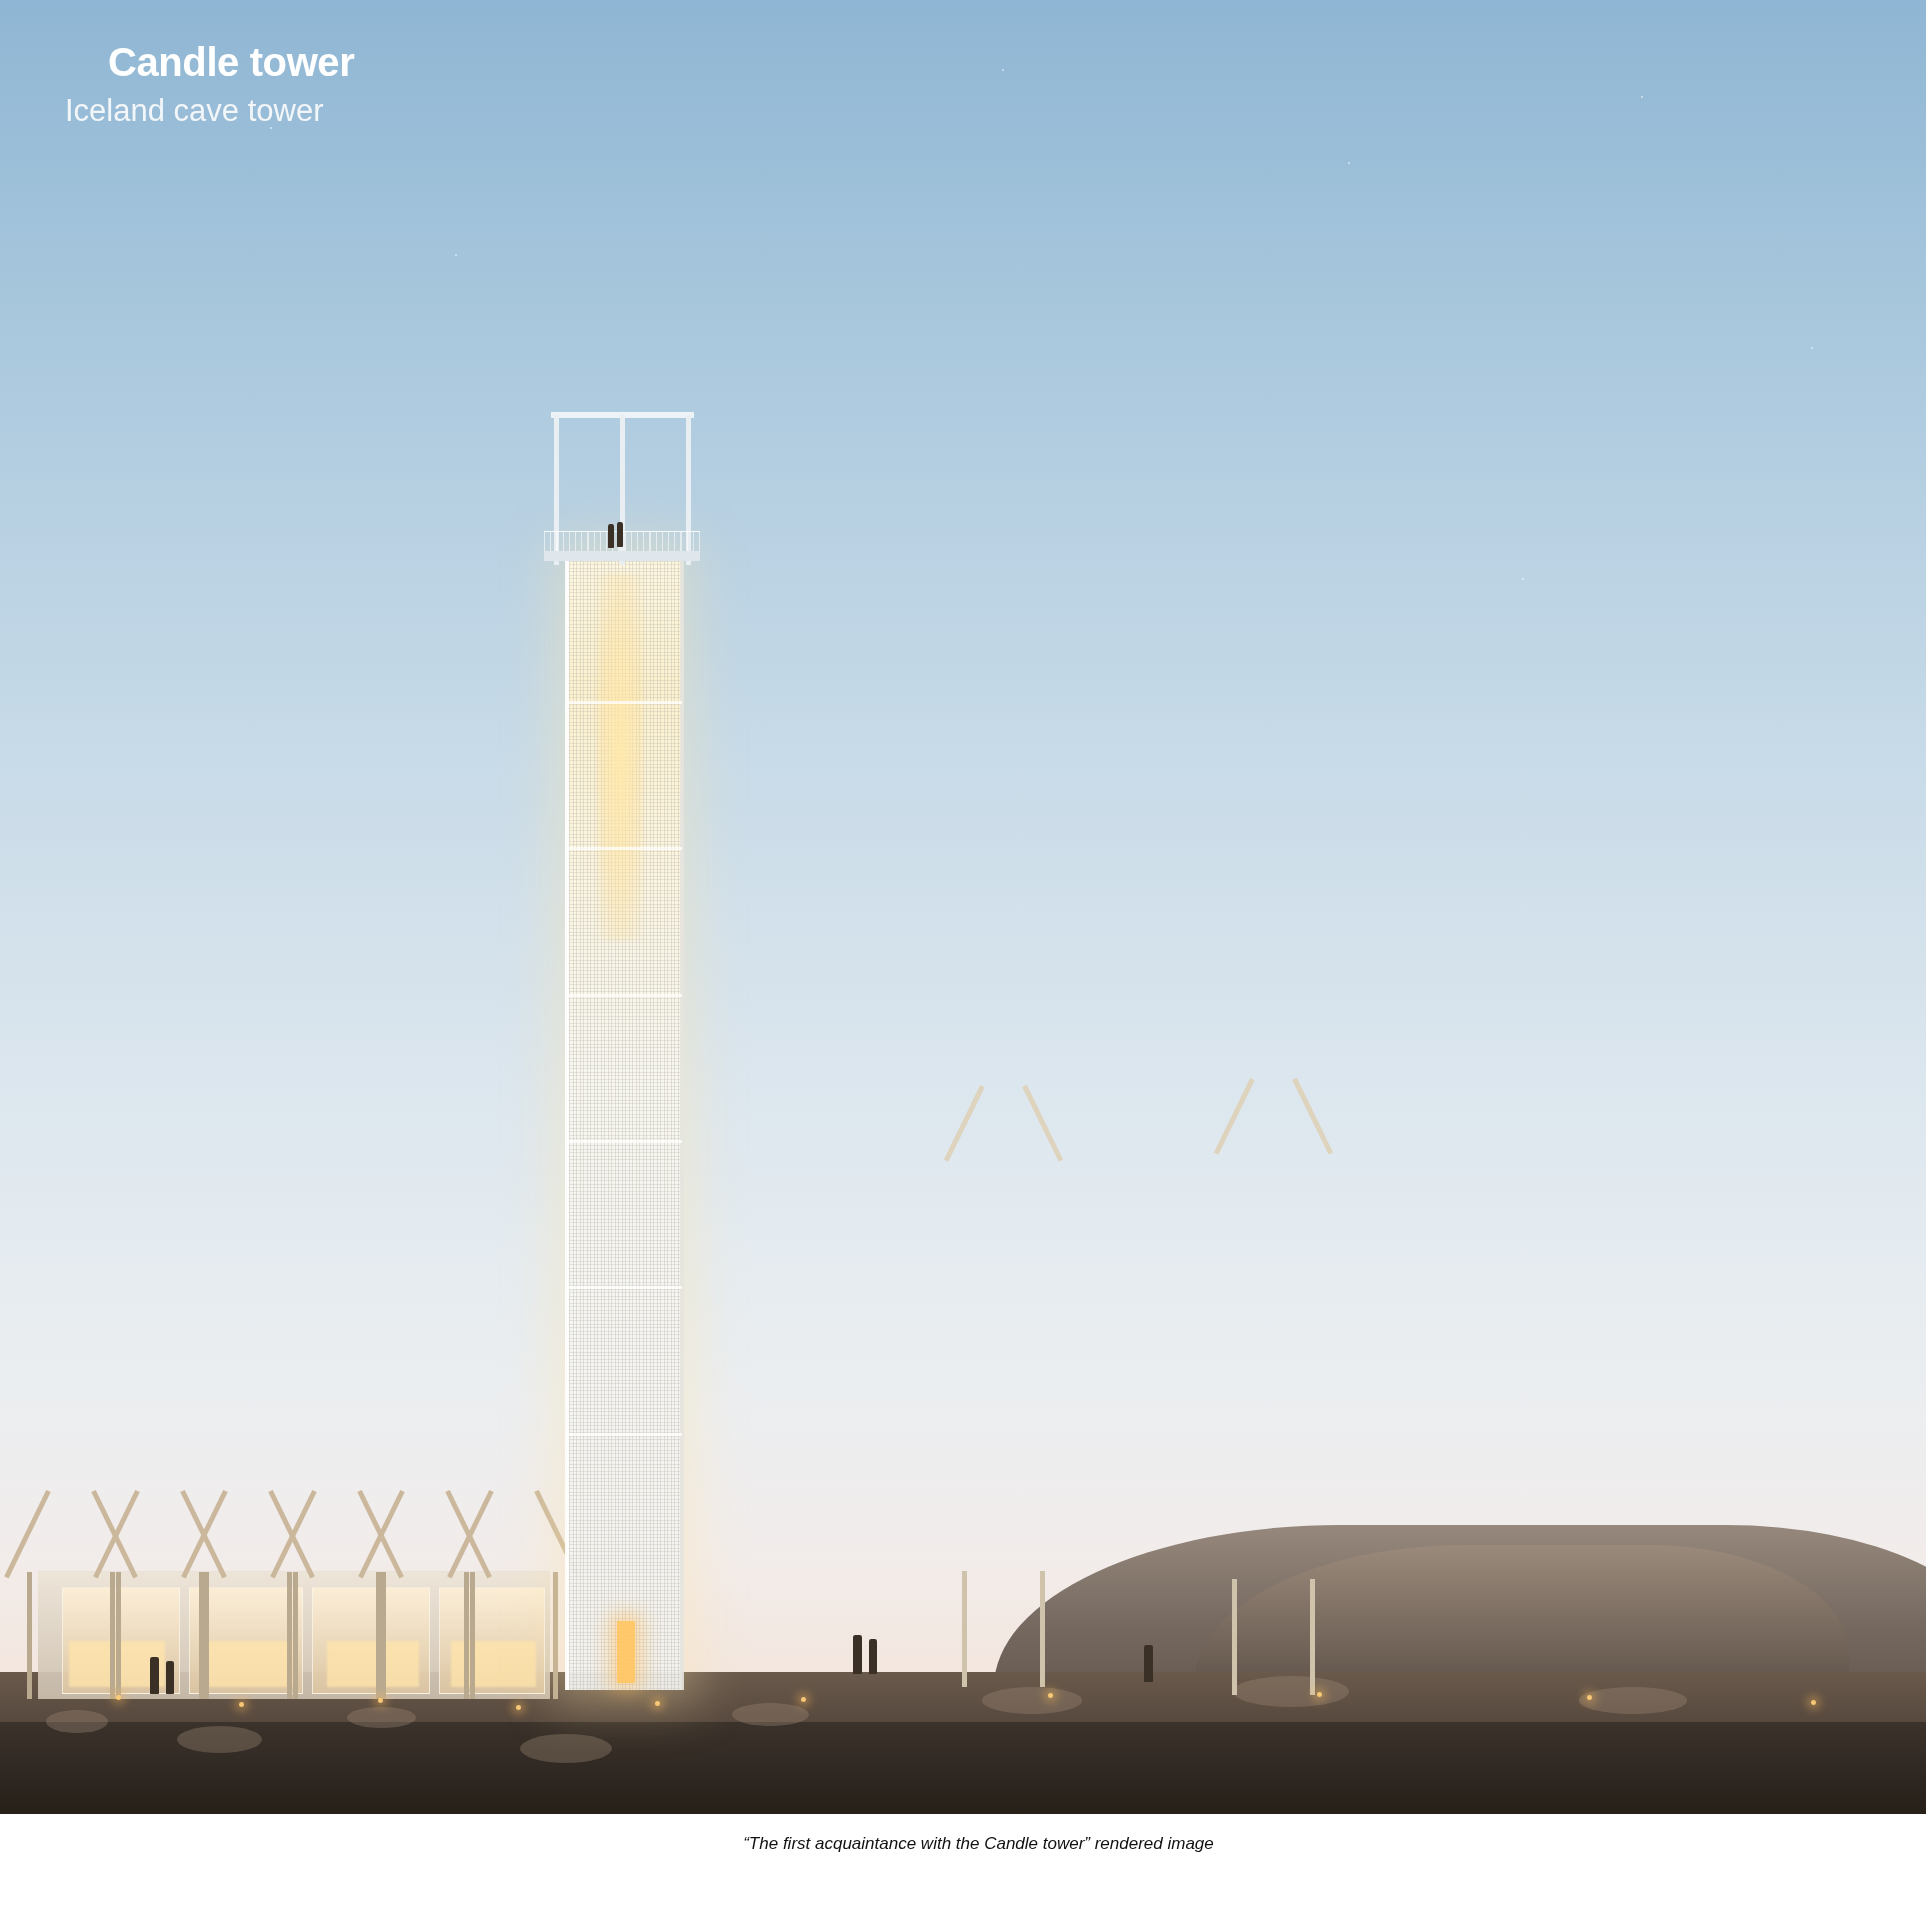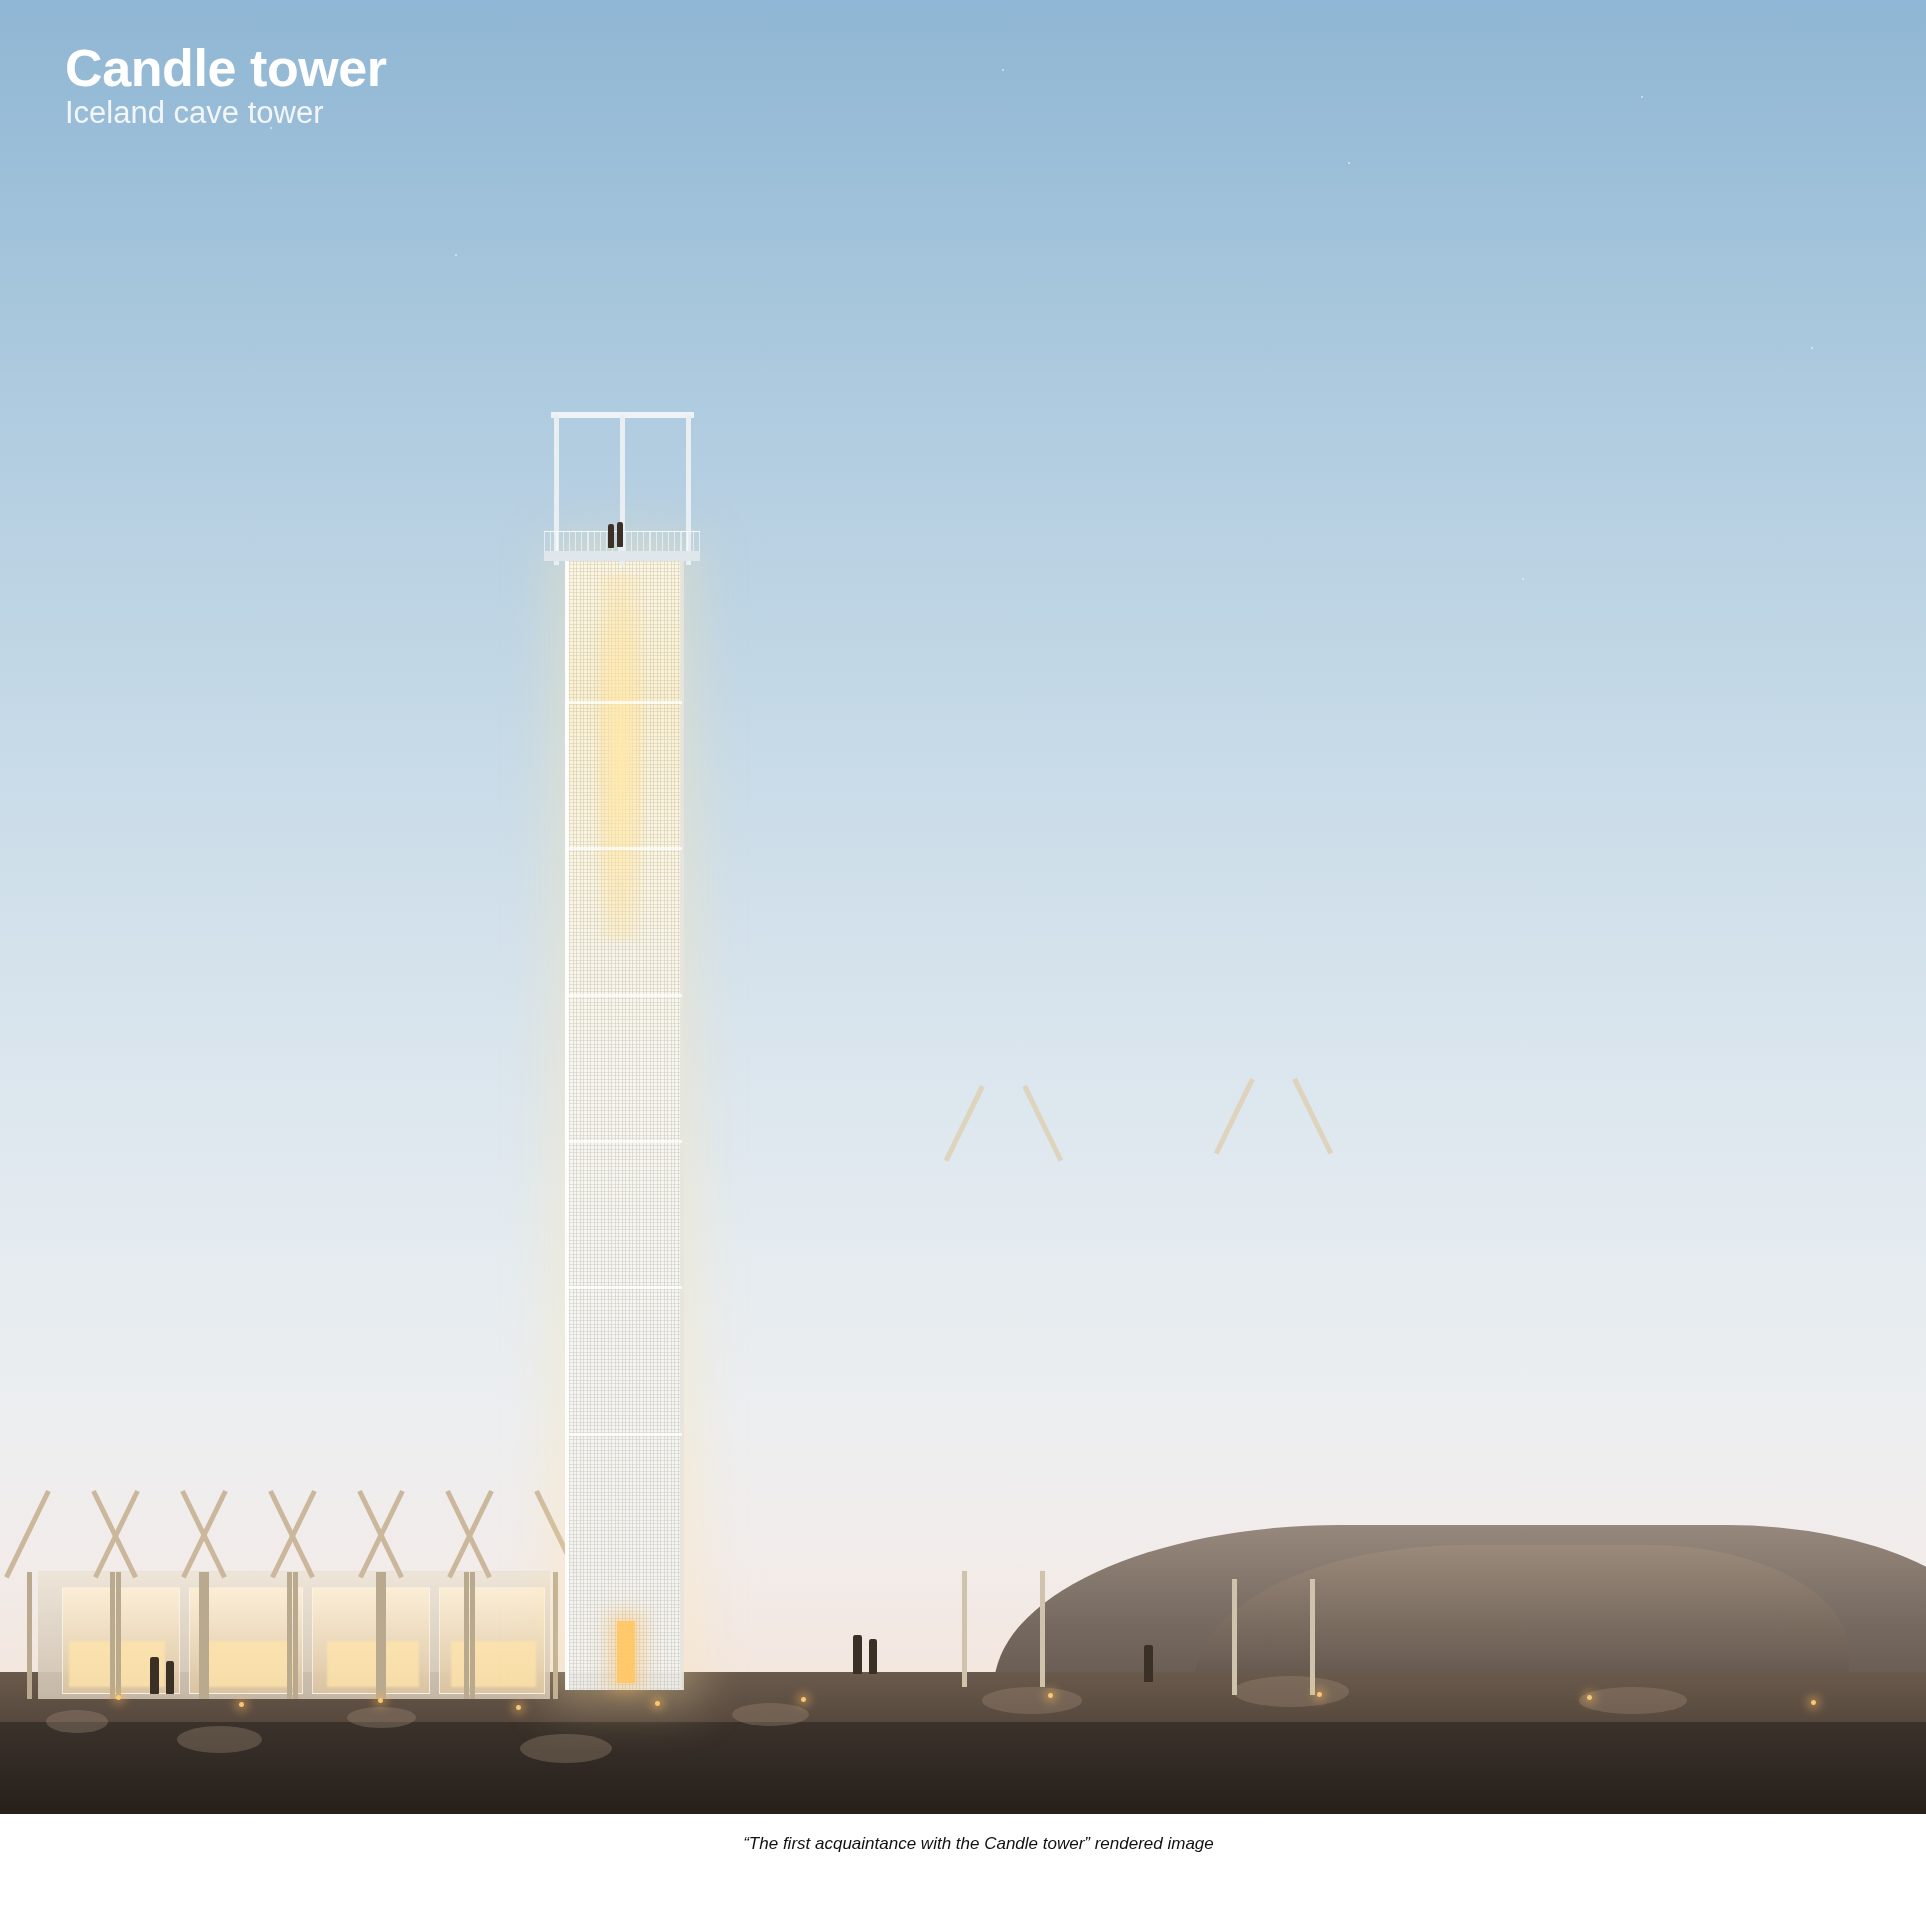--- a/index.html
+++ b/index.html
@@ -293,29 +293,31 @@
   }
 
   
   .title-block {
     position: absolute;
     left: 65px;
     top: 42px;
     color: #ffffff;
   }
   .title-main {
-    font-size: 52px;
+    font-size: 40px;
     font-weight: bold;
     line-height: 1.02;
     letter-spacing: -0.4px;
     color: #ffffff;
+    margin-left: 43px;
   }
   .title-sub {
     font-size: 31px;
     font-weight: normal;
+    margin-top: 10px;
     color: #f2f6f8;
   }
 
   
   .caption {
     position: absolute;
     left: 0;
     top: 1834px;
     width: 1957px;
     text-align: center;

